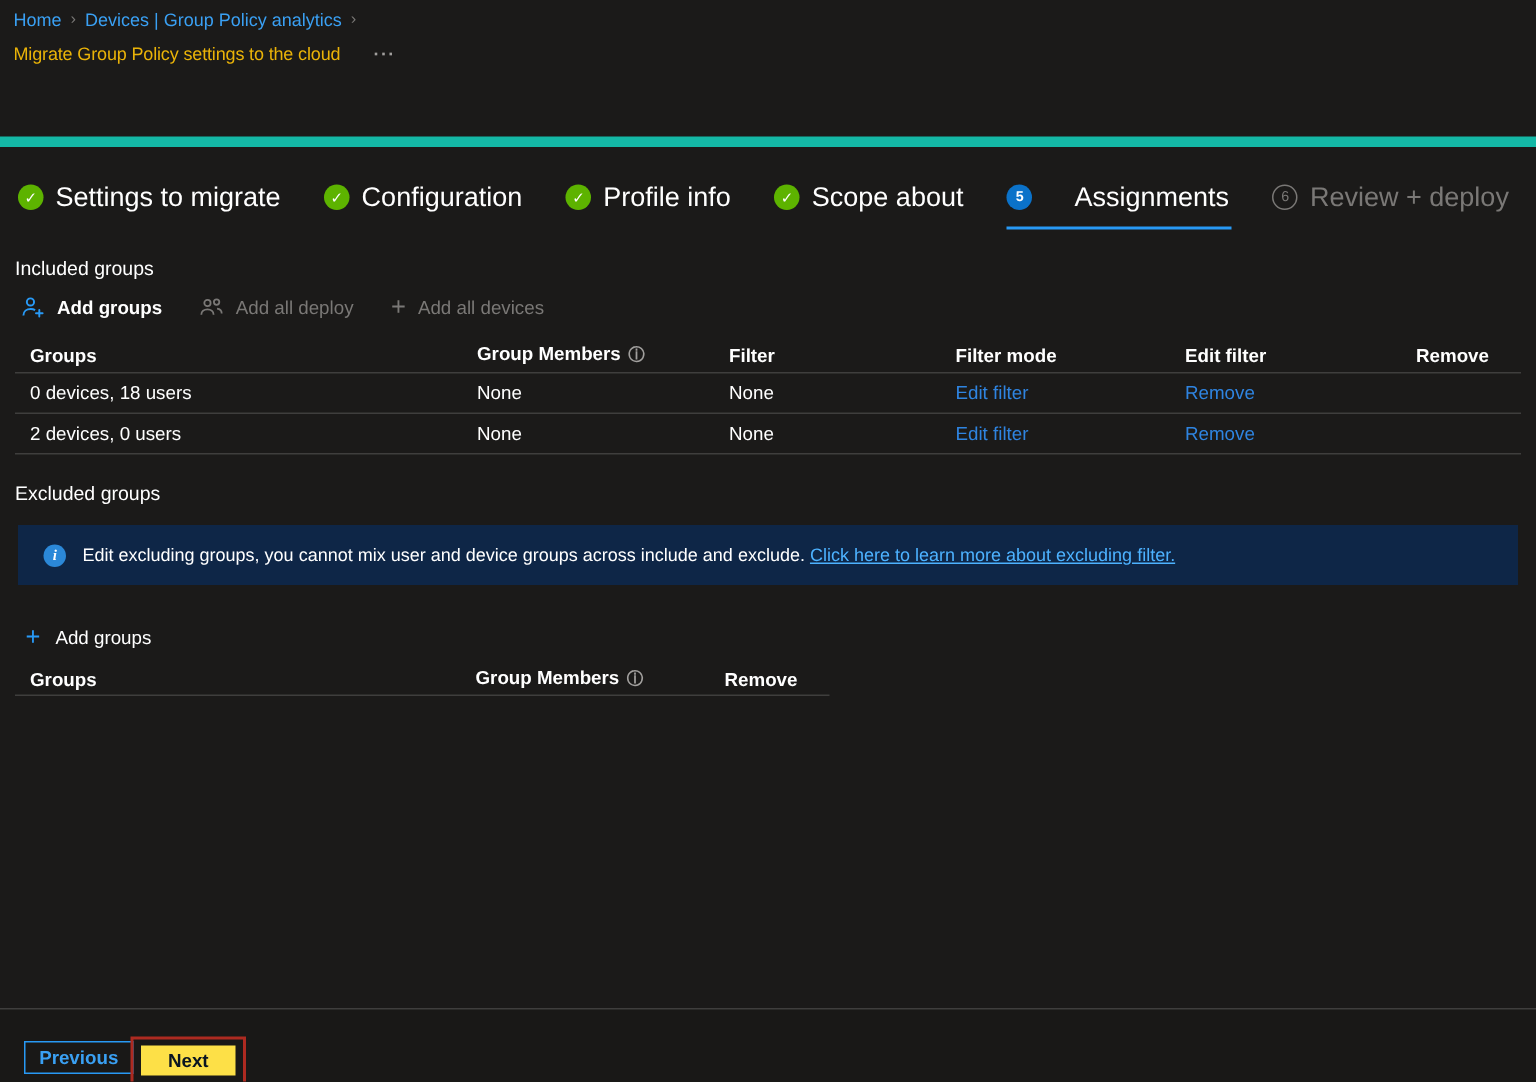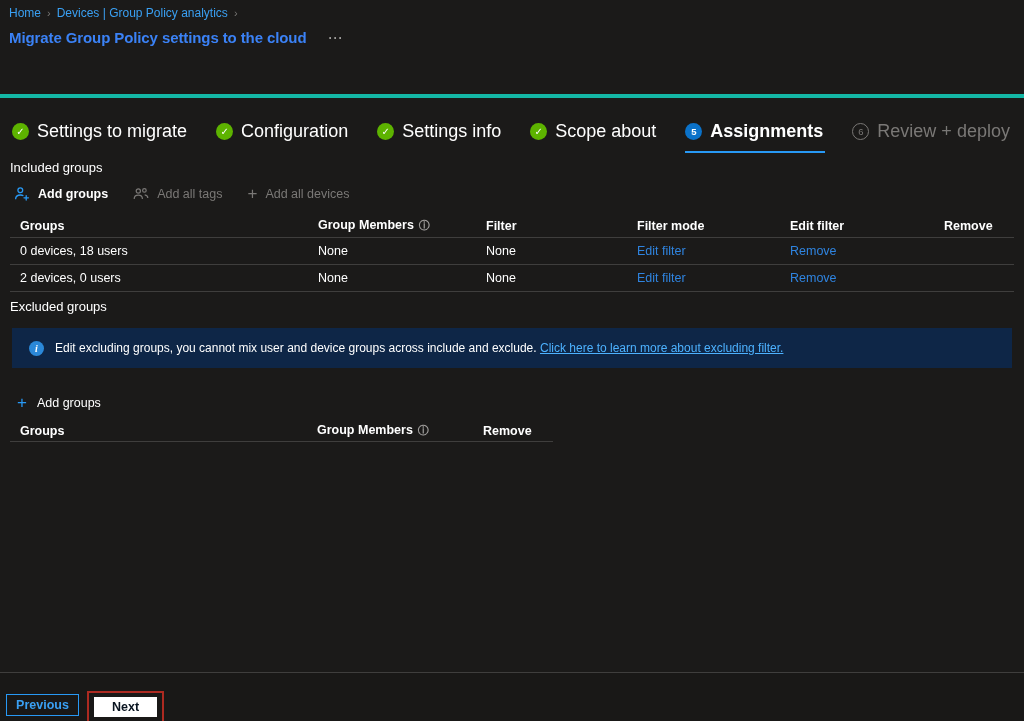--- a/index.html
+++ b/index.html
@@ -7,44 +7,44 @@
   body {
     position:relative;
     background:#1b1a19;
     color:#ffffff;
     font-family:"Liberation Sans", sans-serif;
     font-size:12.5px;
     overflow:hidden;
   }
 
   
-  .top-header { padding:6px 10px 4px 9px; height:98px; border-bottom:4px solid #14b8a6; }
+  .top-header { padding:6px 10px 4px 9px; height:98px; border-bottom:7px solid #14b8a6; }
   .breadcrumb { font-size:12px; display:flex; align-items:center; gap:6px; }
   .breadcrumb a { color:#3aa0f3; text-decoration:none; cursor:pointer; }
   .crumb-sep { color:#797775; font-size:11px; }
   .title-row { display:flex; align-items:center; margin-top:9px; }
-  .page-title { font-size:15px; font-weight:700; color:#3b82f6; letter-spacing:-0.1px; }
+  .page-title { font-size:12px; font-weight:400; color:#eab308; letter-spacing:-0.1px; }
   .title-more { margin-left:22px; color:#a19f9d; font-weight:700; font-size:12px; letter-spacing:1px; cursor:pointer; }
 
   
   .steps { display:flex; align-items:flex-start; padding-left:12px; margin-top:14px; }
   .step { display:flex; align-items:center; gap:8px; margin-right:27px; padding:9px 2px 9px 0;
           border-bottom:2px solid transparent; cursor:pointer; }
   .step.active { border-bottom-color:#2899f5; }
   .step-icon { width:17px; height:17px; border-radius:50%; display:flex; align-items:center;
                justify-content:center; font-size:10px; flex:0 0 auto; }
   .step.complete .step-icon { background:#5db300; color:#ffffff; }
   .step.active .step-icon { background:#0b72c9; color:#ffffff; font-size:9.5px; font-weight:700; }
   .step.upcoming .step-icon { border:1px solid #7a7876; color:#7a7876; font-size:9.5px; }
   .step-label { color:#ffffff; font-size:18px; white-space:nowrap; }
-  .step.active .step-label { font-weight:700; }
+  .step.active .step-label { font-weight:400;margin-left:20px; }
   .step.upcoming .step-label { color:#7a7876; }
 
   
-  .section-label { margin:7px 10px 0 10px; font-size:13px; color:#ffffff; }
+  .section-label { margin:18px 10px 0 10px; font-size:13px; color:#ffffff; }
 
   .toolbar { display:flex; align-items:center; gap:25px; margin:11px 0 0 14px; }
   .toolbar-item { display:flex; align-items:center; gap:8px; font-size:12.5px; cursor:pointer; }
   .toolbar-item .ticon { display:flex; align-items:center; }
   .tb-primary { color:#ffffff; font-weight:600; }
   .tb-primary .ticon { color:#2899f5; }
   .tb-disabled { color:#7a7876; }
   .tb-disabled .ticon { color:#7a7876; }
 
   
@@ -70,27 +70,27 @@
   .table2 { margin:10px 0 0 10px; width:543px; }
   .t2-row { display:grid; grid-template-columns:297px 166px 1fr; align-items:center;
             padding-left:10px; height:27px; border-bottom:1px solid #3f3e3d; }
   .t2-row.head { height:22px; font-weight:700; }
   .t2-empty { height:27px; display:flex; align-items:center; padding-left:10px;
               border-bottom:1px solid #3f3e3d; }
 
   
   .footer { position:absolute; left:0; right:0; bottom:0; height:49px;
             border-top:1px solid #3f3e3d; background:#191817; }
-  .btn-previous { position:absolute; left:6px; top:21px; width:73px; height:22px;
+  .btn-previous { position:absolute; left:16px; top:21px; width:73px; height:22px;
                   background:transparent; border:1px solid #2899f5; color:#3aa0f3;
                   font-size:12.5px; font-weight:600; display:flex; align-items:center;
                   justify-content:center; cursor:pointer; font-family:inherit; }
   .next-highlight { position:absolute; left:87px; top:18px; width:77px; height:36px;
                     border:2px solid #ad2a21; padding:4px 5px; }
-  .btn-next { width:63px; height:20px; background:#ffffff; border:none; color:#0a1521;
+  .btn-next { width:63px; height:20px; background:#fde047; border:none; color:#0a1521;
               font-size:12.5px; font-weight:600; display:flex; align-items:center;
               justify-content:center; cursor:pointer; font-family:inherit; }
 </style>
 </head>
 <body>
 
 <div class="top-header">
   <div class="breadcrumb">
     <a>Home</a>
     <span class="crumb-sep">›</span>
@@ -107,21 +107,21 @@
   <div class="step complete">
     <span class="step-icon">✓</span>
     <span class="step-label">Settings to migrate</span>
   </div>
   <div class="step complete">
     <span class="step-icon">✓</span>
     <span class="step-label">Configuration</span>
   </div>
   <div class="step complete">
     <span class="step-icon">✓</span>
-    <span class="step-label">Settings info</span>
+    <span class="step-label">Profile info</span>
   </div>
   <div class="step complete">
     <span class="step-icon">✓</span>
     <span class="step-label">Scope about</span>
   </div>
   <div class="step active">
     <span class="step-icon">5</span>
     <span class="step-label">Assignments</span>
   </div>
   <div class="step upcoming">
@@ -145,21 +145,21 @@
   </div>
   <div class="toolbar-item tb-disabled">
     <span class="ticon">
       <svg width="16" height="16" viewBox="0 0 16 16" fill="none" stroke="currentColor" stroke-width="1.2">
         <circle cx="5.3" cy="5" r="2.1"></circle>
         <path d="M1.2 12.9c0-2.4 1.8-3.7 4.1-3.7 2.3 0 4.1 1.3 4.1 3.7"></path>
         <circle cx="11.4" cy="4.4" r="1.8"></circle>
         <path d="M11.7 8.8c1.9.2 3.1 1.4 3.1 3.2"></path>
       </svg>
     </span>
-    <span>Add all tags</span>
+    <span>Add all deploy</span>
   </div>
   <div class="toolbar-item tb-disabled">
     <span class="ticon plus-glyph" style="color:#7a7876">+</span>
     <span>Add all devices</span>
   </div>
 </div>
 
 <div class="table1">
   <div class="t1-row head">
     <div class="cell">Groups</div>

